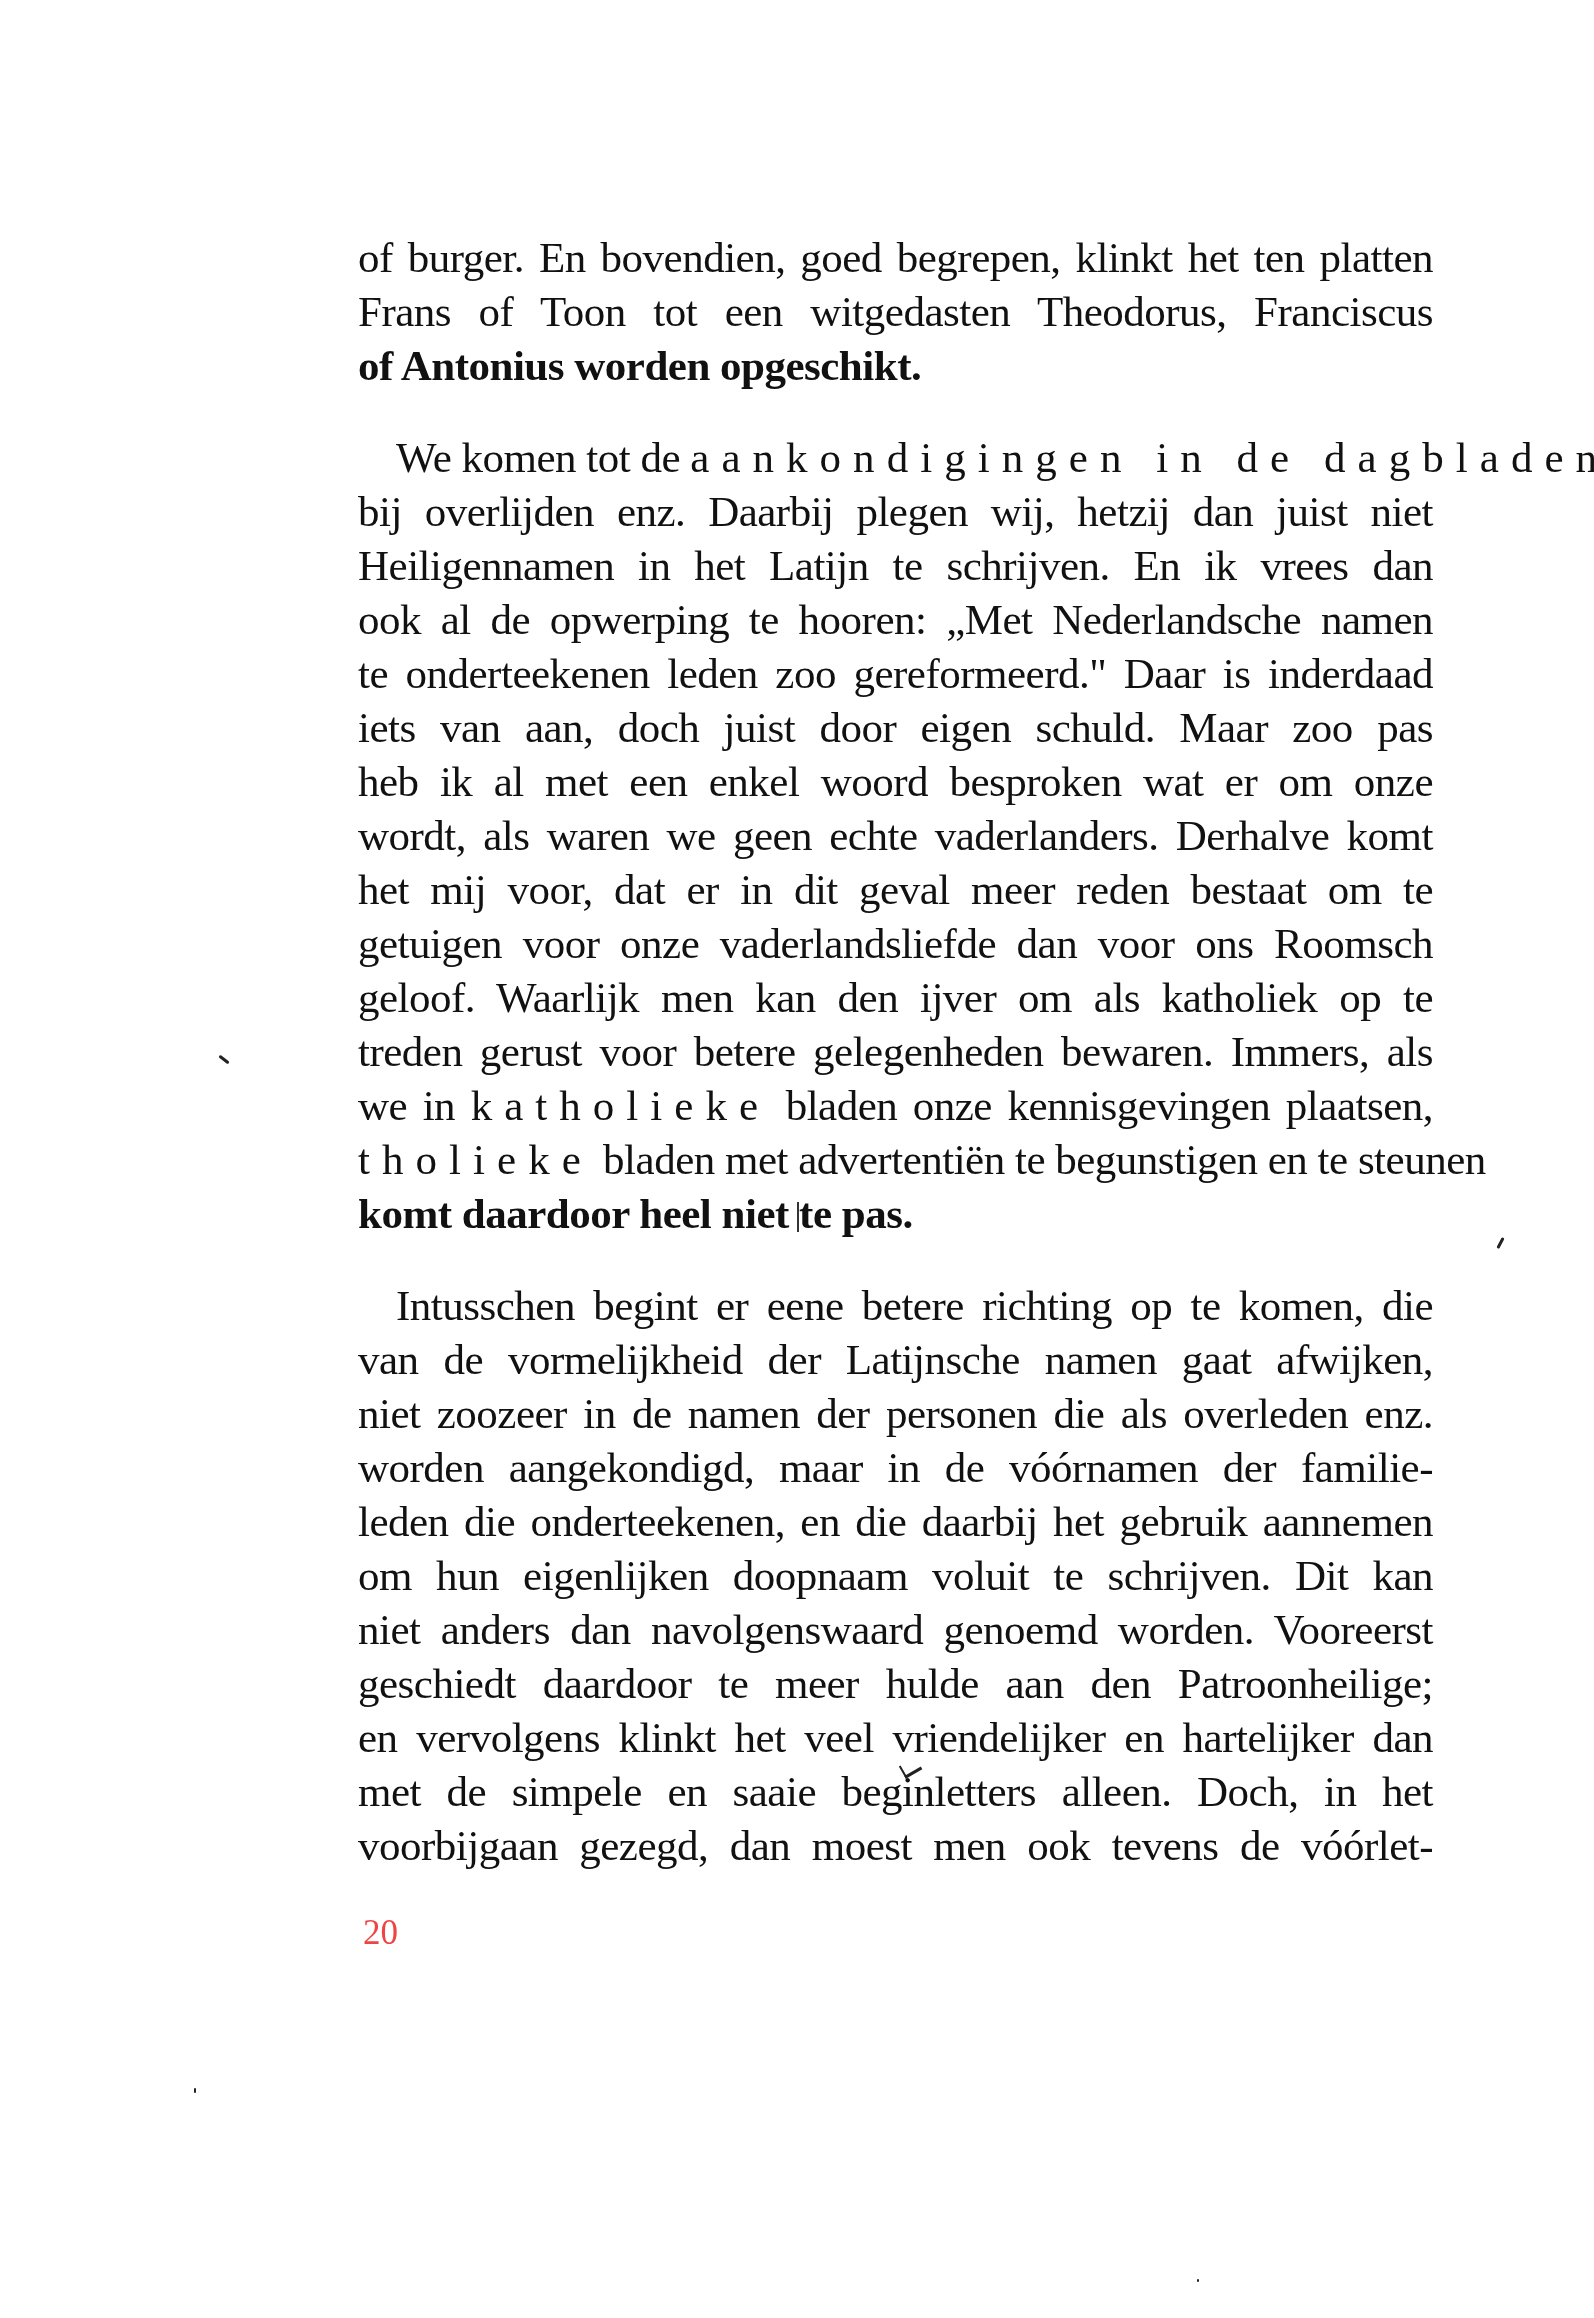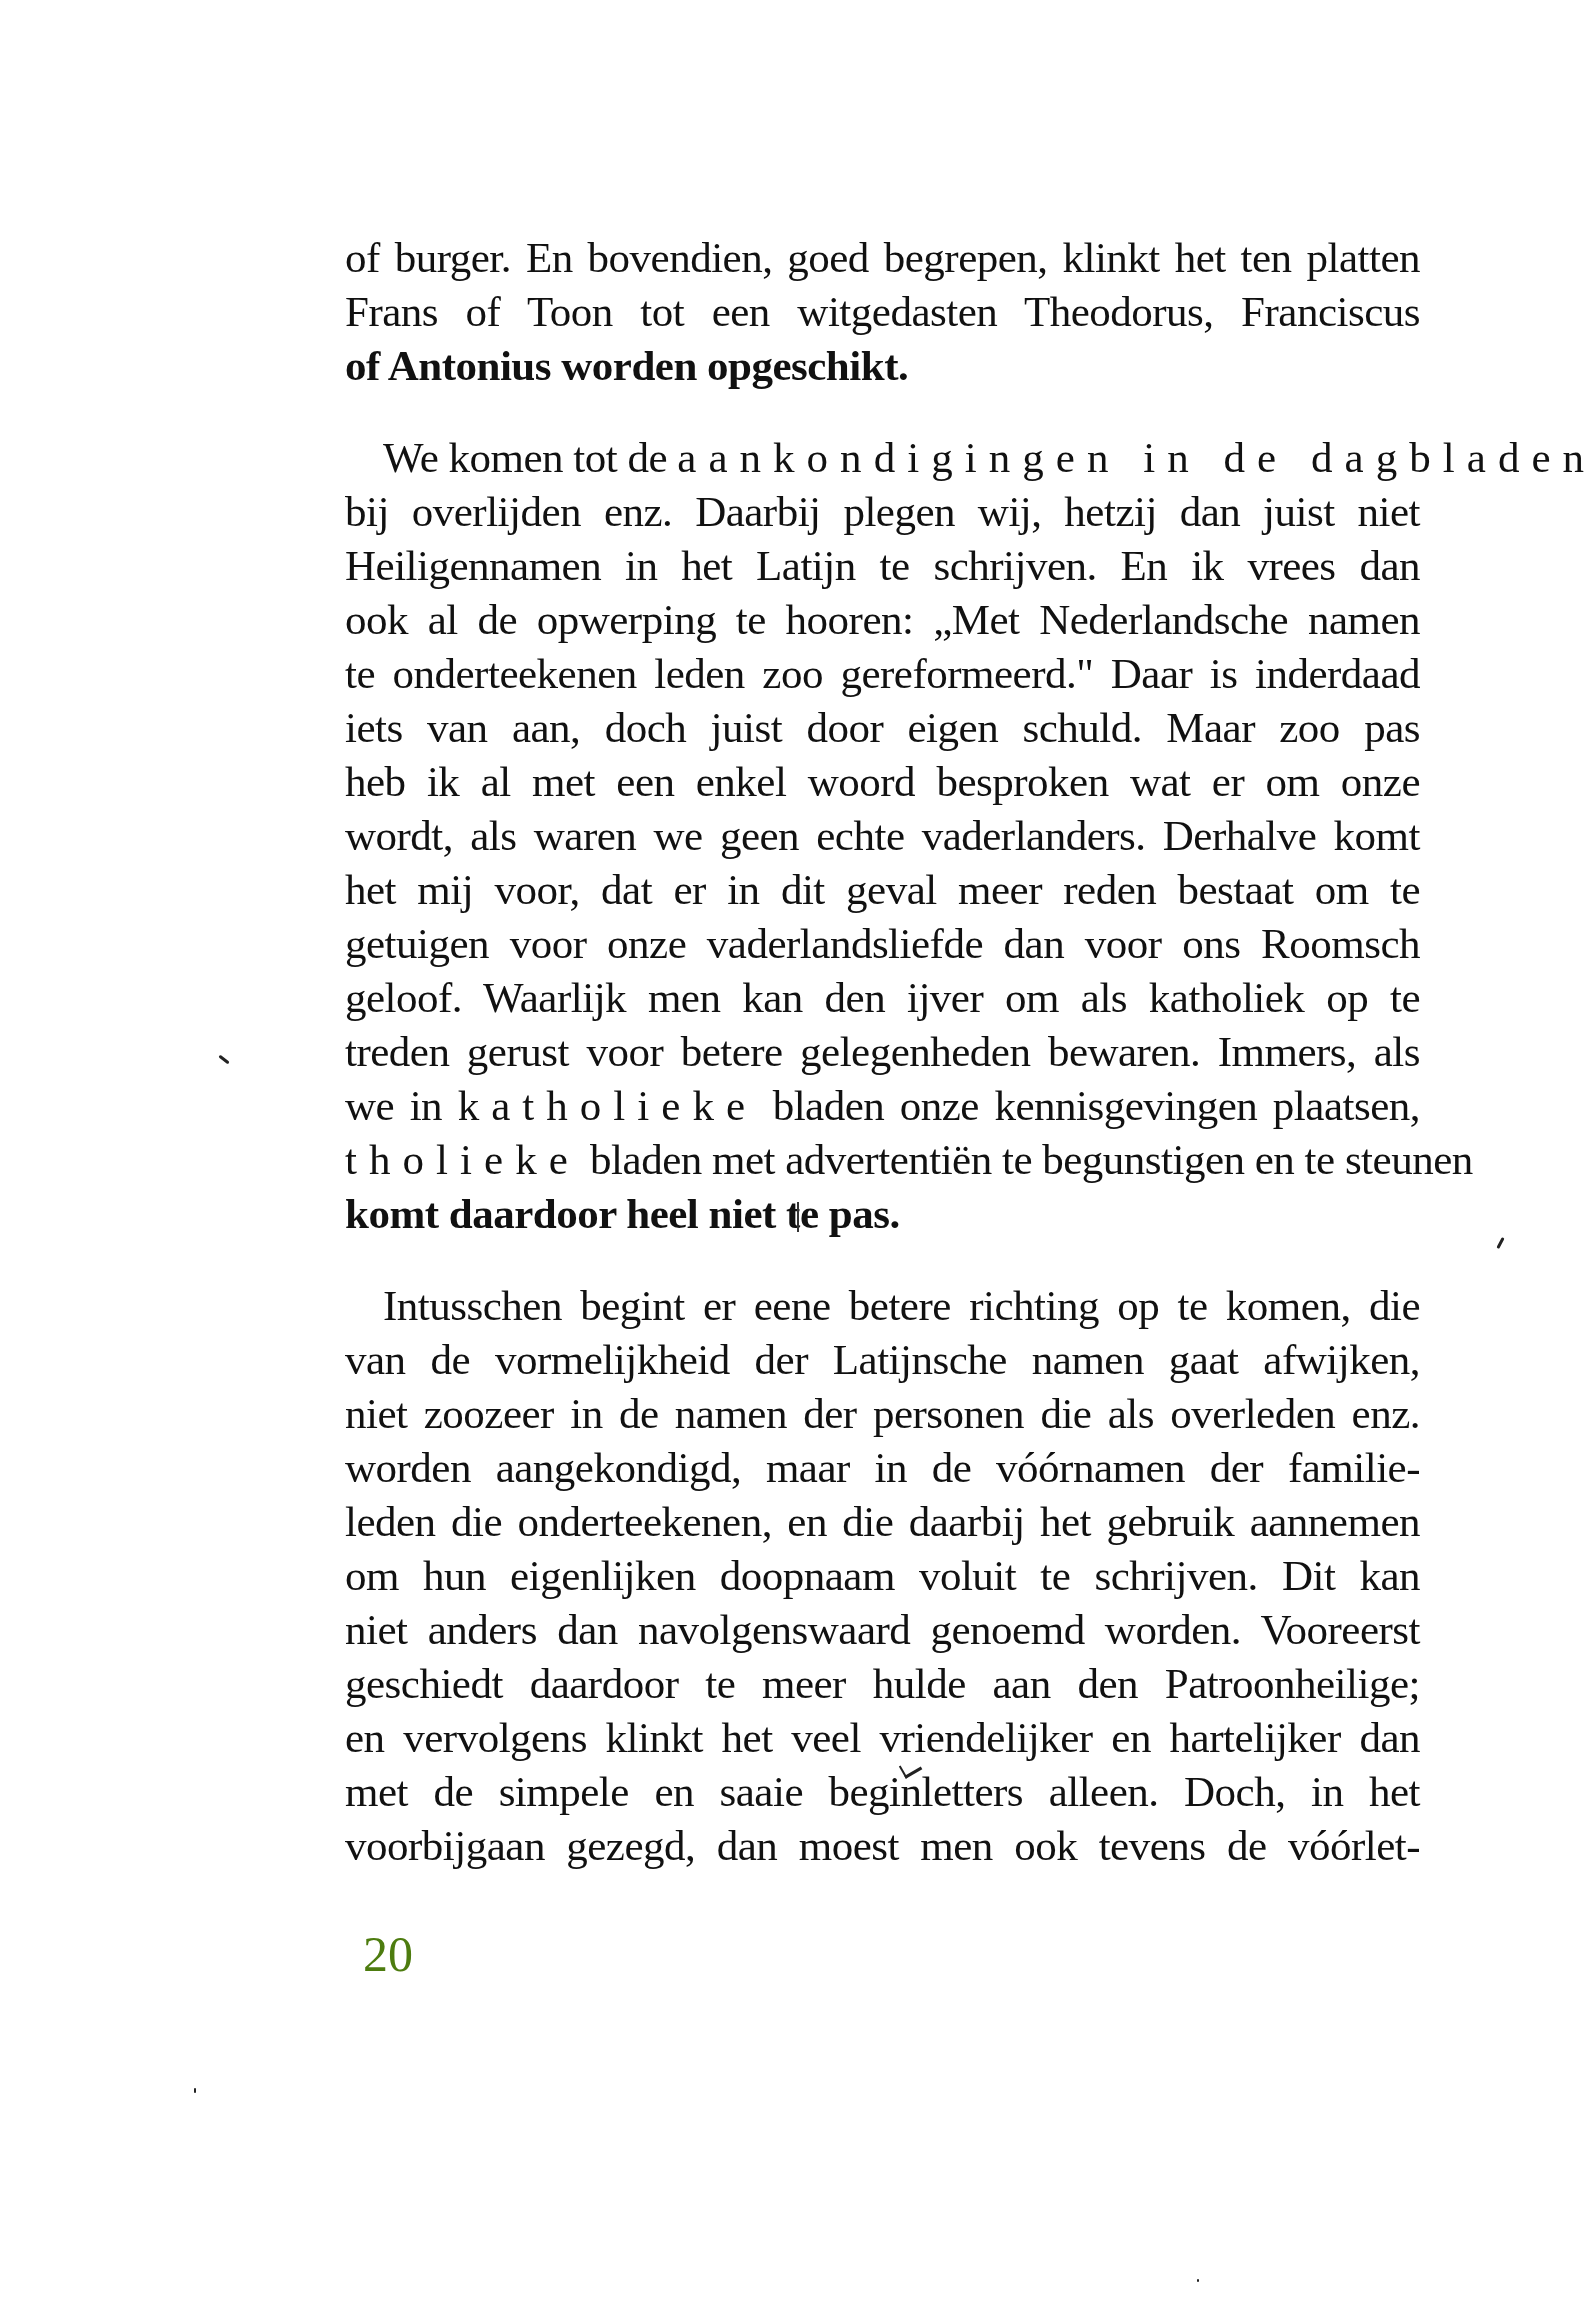--- a/index.html
+++ b/index.html
@@ -17,21 +17,21 @@
     }
     .page {
       position: absolute;
       left: 0; top: 0;
       width: 1595px;
       height: 2319px;
       background: #ffffff;
     }
     .text-block {
       position: absolute;
-      left: 345px;
+      left: 358px;
       top: 231px;
       width: 1075px;
     }
     .line {
       display: block;
       height: 54px;
       line-height: 54px;
       font-size: 43px;
       white-space: nowrap;
       text-align: justify;
@@ -46,25 +46,24 @@
       padding-left: 38px;
       margin-top: 38px;
     }
     .spaced {
       letter-spacing: 0.28em;
     }
     .page-number {
       position: absolute;
       left: 363px;
       top: 1906px;
-      font-size: 50px;
+      font-size: 35px;
       line-height: 53px;
       font-family: "Liberation Serif", serif;
-      color: #4d7c0f;
-      margin-top: 22px;
+      color: #ef4444;
     }
     .speck {
       position: absolute;
       background: #222;
       border-radius: 1.5px;
     }
     .speck-left {
       left: 218px; top: 1058px;
       width: 12px; height: 3px;
       transform: rotate(38deg);

